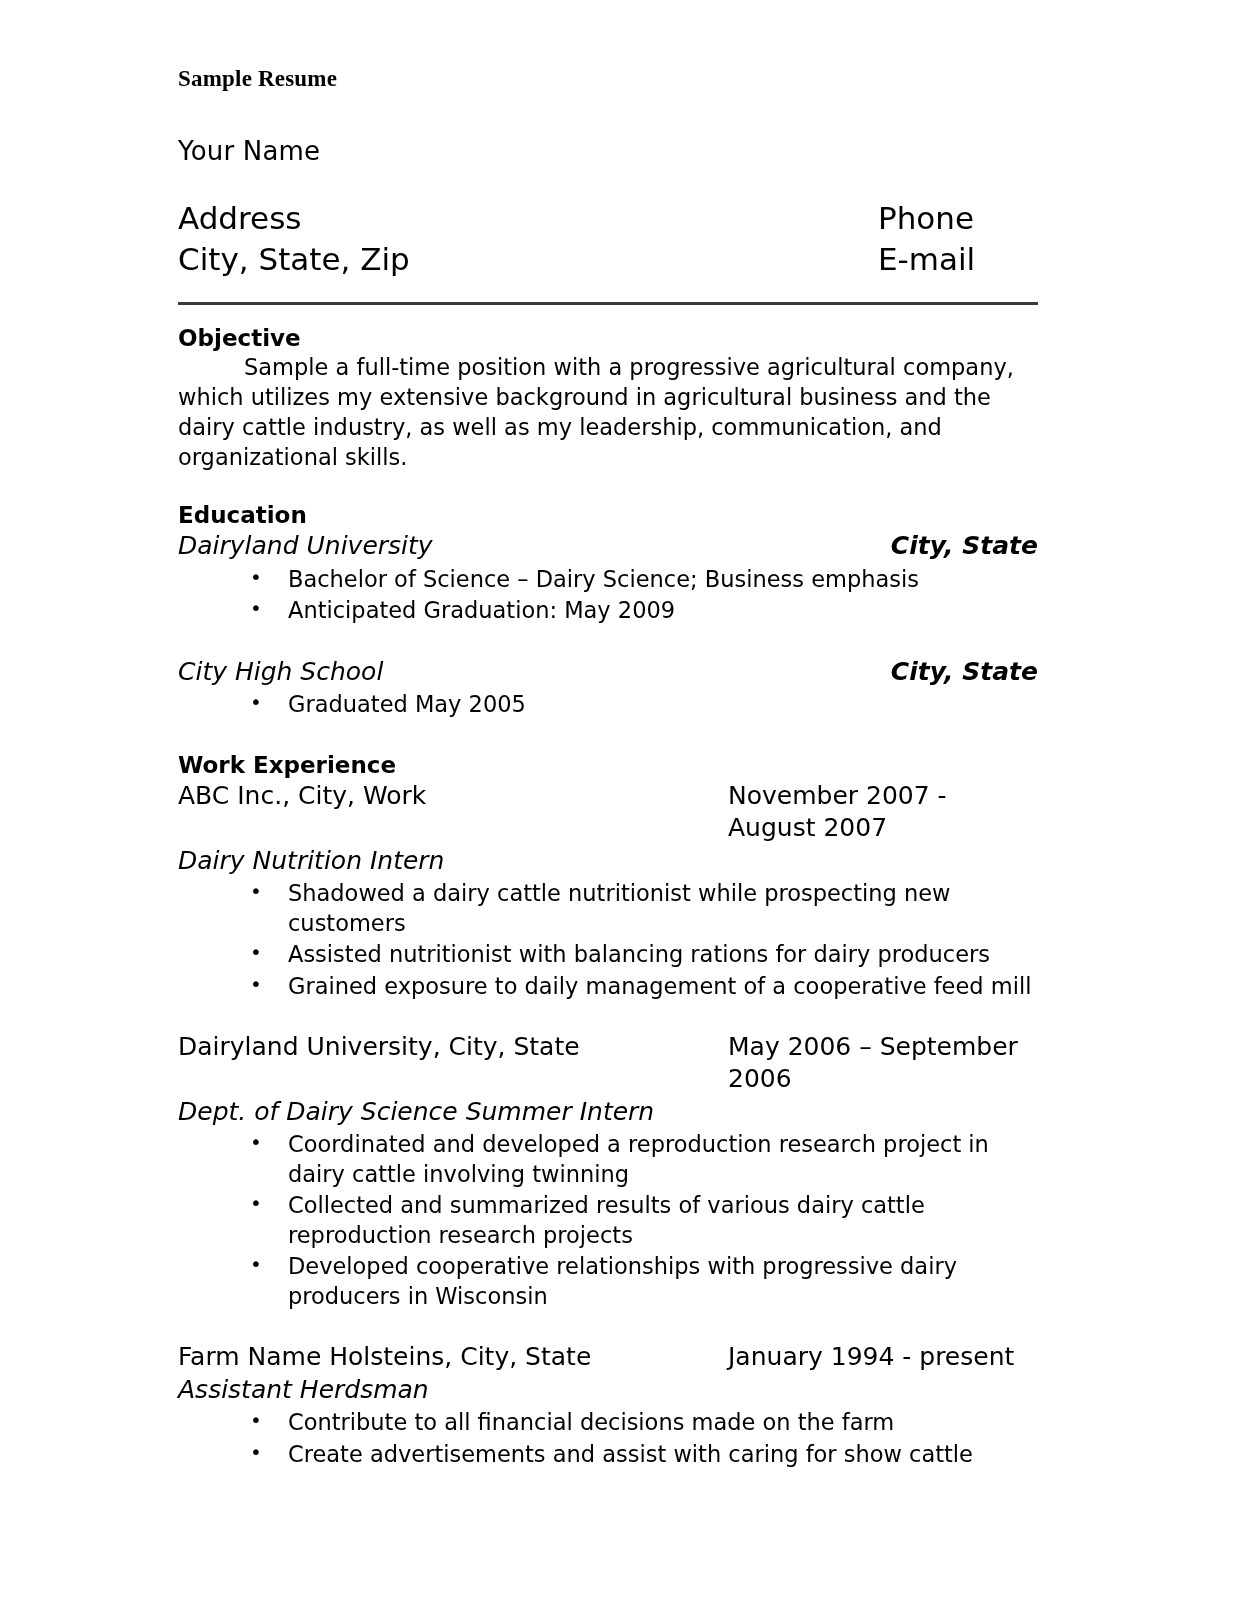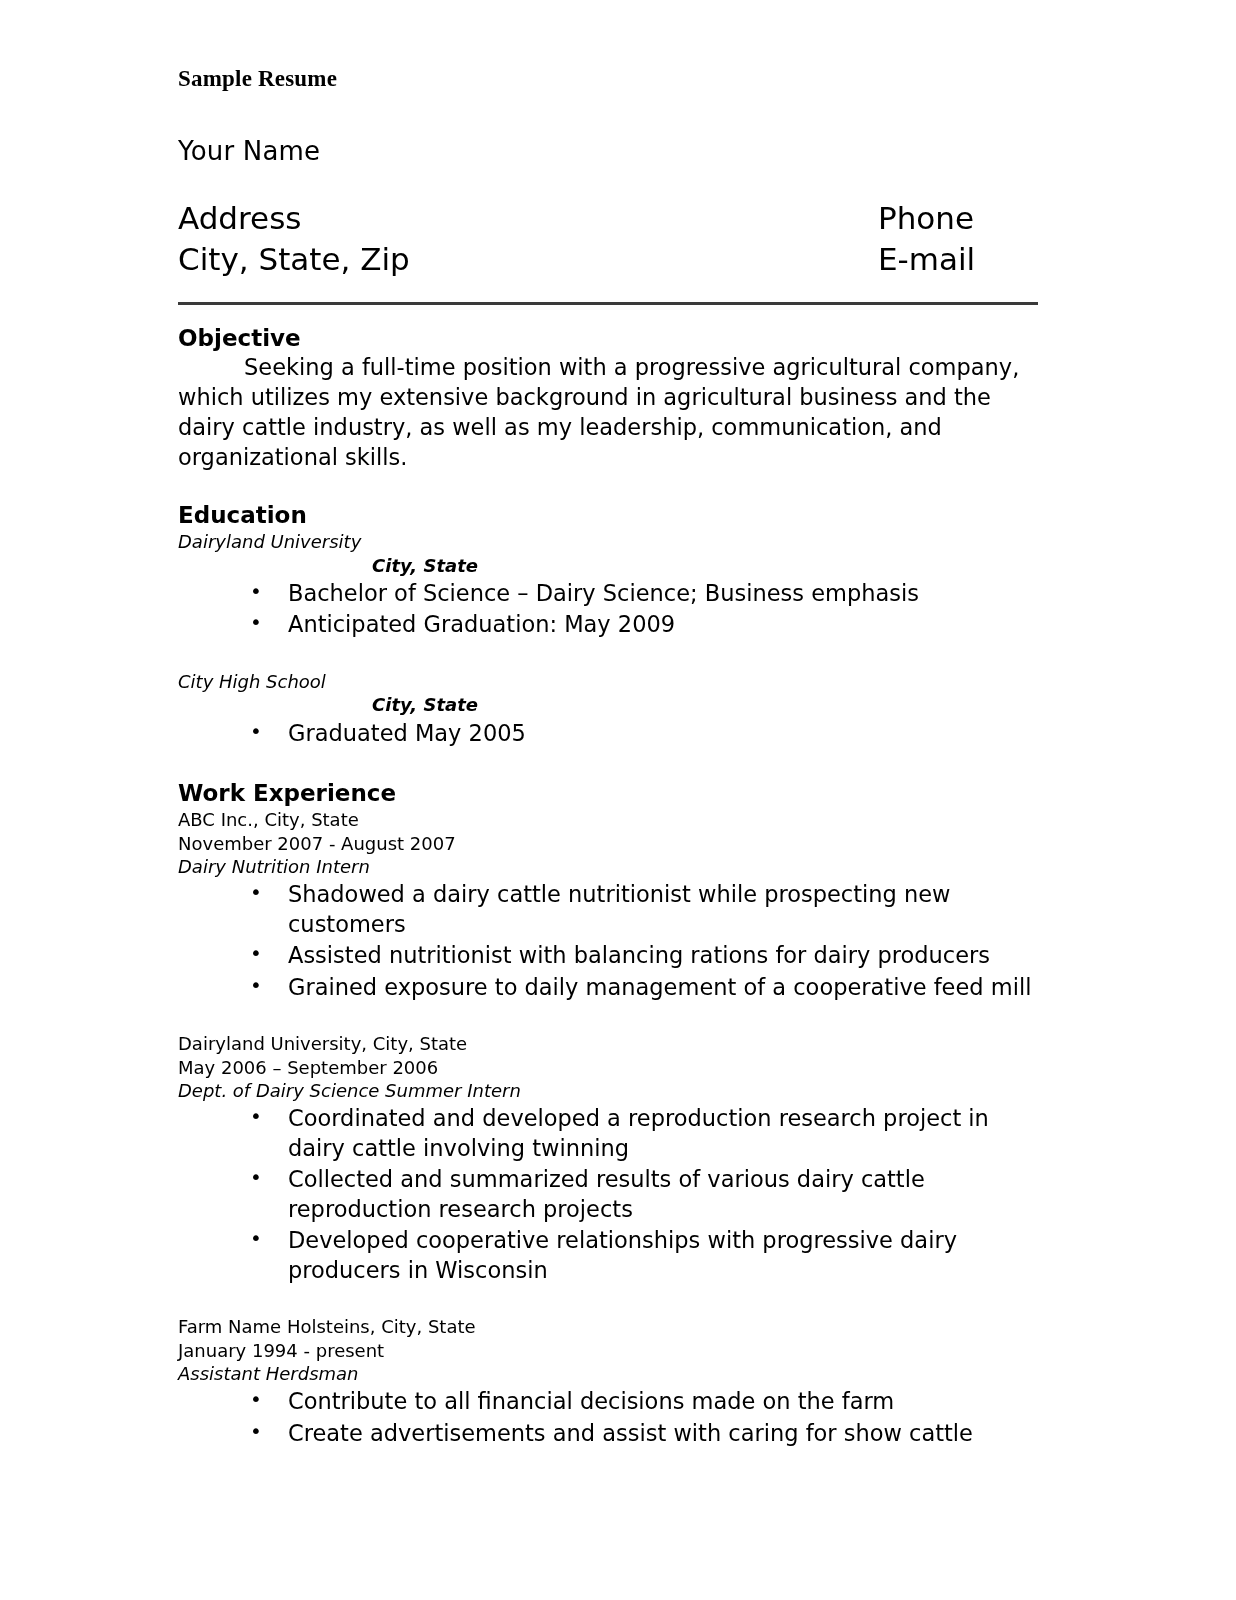--- a/index.html
+++ b/index.html
@@ -70,23 +70,22 @@
   }
   .para .indent {
     display: inline-block;
     width: 66px;
   }
   .block-gap {
     height: 28px;
   }
   .entry-row {
     display: flex;
-    font-size: 18px;
+    font-size: 25px;
     line-height: 1.3;
-    flex-direction: column;
   }
   .entry-org {
     flex: 1 1 auto;
   }
   .entry-meta {
     flex: 0 0 auto;
     text-align: left;
     width: 310px;
   }
   .entry-meta.right-align {
@@ -136,21 +135,21 @@
     </div>
     <div class="contact-row">
       <div class="contact-left">City, State, Zip</div>
       <div class="contact-right">E-mail</div>
     </div>
 
     <hr class="rule">
 
     <div>
       <div class="section-head">Objective</div>
-      <p class="para"><span class="indent"></span><span>Seeking a full-time position with a progressive agricultural company, which utilizes my extensive background in agricultural business and the dairy cattle industry, as well as my leadership, communication, and organizational skills.</span></p>
+      <p class="para"><span class="indent"></span><span>Sample a full-time position with a progressive agricultural company, which utilizes my extensive background in agricultural business and the dairy cattle industry, as well as my leadership, communication, and organizational skills.</span></p>
     </div>
 
     <div class="section-spacer"></div>
 
     <div>
       <div class="section-head">Education</div>
 
       <div>
         <div class="entry-row">
           <div class="entry-org italic">Dairyland University</div>
@@ -175,21 +174,21 @@
       </div>
     </div>
 
     <div class="section-spacer"></div>
 
     <div>
       <div class="section-head">Work Experience</div>
 
       <div>
         <div class="entry-row">
-          <div class="entry-org">ABC Inc., City, State</div>
+          <div class="entry-org">ABC Inc., City, Work</div>
           <div class="entry-meta">November 2007 - August 2007</div>
         </div>
         <div class="entry-row italic">
           <div class="entry-org">Dairy Nutrition Intern</div>
         </div>
         <ul class="bullets">
           <li>Shadowed a dairy cattle nutritionist while prospecting new customers</li>
           <li>Assisted nutritionist with balancing rations for dairy producers</li>
           <li>Grained exposure to daily management of a cooperative feed mill</li>
         </ul>

